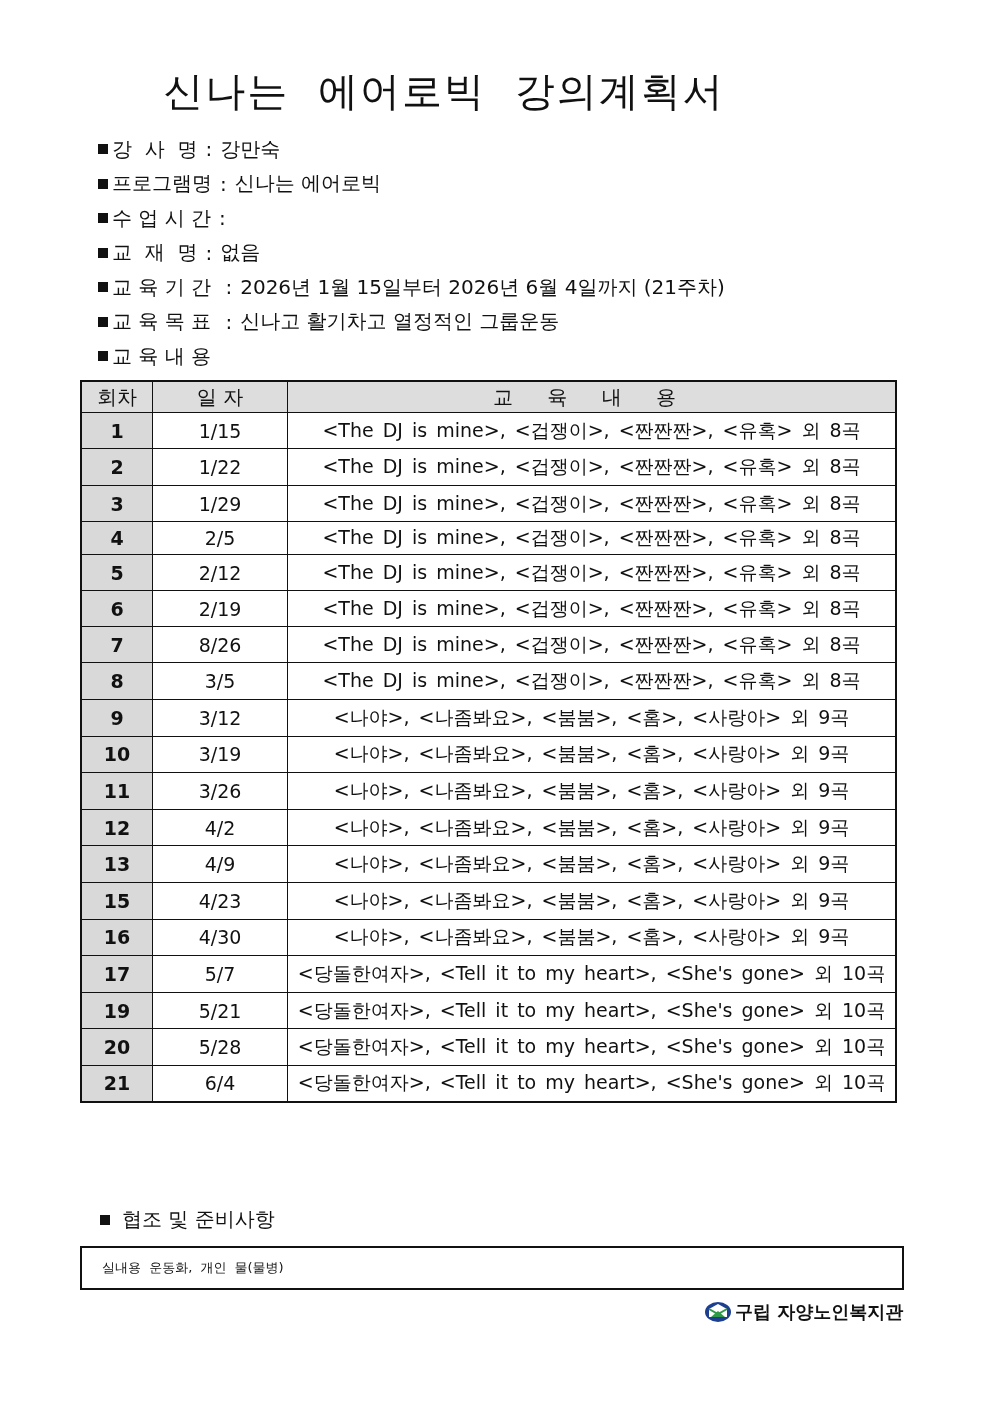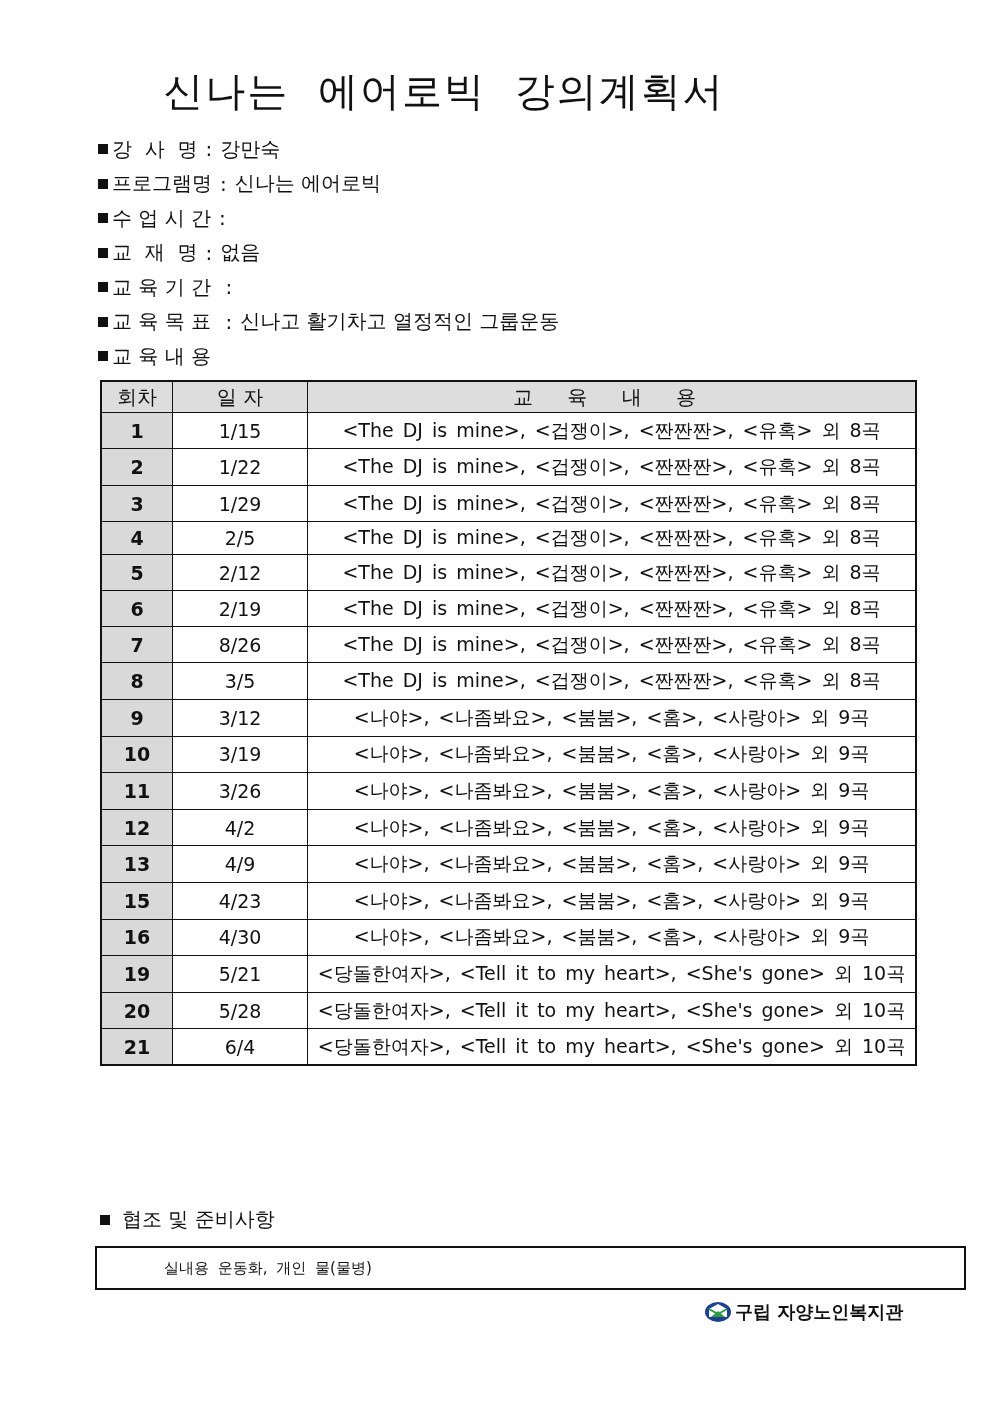--- a/index.html
+++ b/index.html
@@ -5,33 +5,33 @@
   html, body { margin:0; padding:0; background:#fff; }
   body { width:992px; height:1403px; position:relative; overflow:hidden;
          font-family:"DejaVu Sans","Liberation Sans",sans-serif; color:#111; }
   .title { position:absolute; left:0; width:888px; top:64px; text-align:center;
            font-size:40px; letter-spacing:2px; word-spacing:14px; font-weight:normal; }
   .info { position:absolute; left:98px; top:132px; }
   .info-row { height:34.5px; display:flex; align-items:center; font-size:20px; white-space:pre; }
   .bullet { display:inline-block; width:10px; height:10px; background:#111; margin-right:4px; }
   .lbl { display:inline-block; }
   .colon { margin:0 8px; }
-  table.plan { position:absolute; left:100px; top:380px; width:817px; border-collapse:collapse;
+  table.plan { position:absolute; left:80px; top:380px; width:817px; border-collapse:collapse;
                border:2px solid #111; font-size:19px; }
   table.plan td, table.plan th { border:1px solid #111; text-align:center; padding:0; font-weight:normal; }
   table.plan th { background:#ddd; height:30px; font-size:20px; }
   table.plan th.hc { letter-spacing:14px; }
   table.plan td.num { background:#d9d9d9; font-weight:bold; width:70px; }
   table.plan td.date { width:134px; }
   table.plan td.content { white-space:nowrap; word-spacing:3px; }
   table.plan tr.r { height:36.6px; }
   .sec2 { position:absolute; left:100px; top:1206px; font-size:20px; display:flex; align-items:center; }
   .sec2 .bullet { margin-right:12px; }
-  .prep-box { position:absolute; left:95px; top:1246px; width:820px; height:40px;
-              border:2px solid #111; font-size:15px; display:flex; align-items:center;padding-left:47px; }
+  .prep-box { position:absolute; left:80px; top:1246px; width:820px; height:40px;
+              border:2px solid #111; font-size:13px; display:flex; align-items:center; }
   .prep-box span { padding-left:20px; word-spacing:4px; }
   .logo { position:absolute; left:704px; top:1300px; display:flex; align-items:center;
           font-size:18px; font-weight:bold; }
   .logo svg { margin-right:1px; }
 </style>
 </head>
 <body>
 
 <div class="title">신나는 에어로빅 강의계획서</div>
 
@@ -42,21 +42,21 @@
   <div class="info-row">
     <span class="bullet"></span><span class="lbl">프로그램명</span><span class="colon">:</span><span>신나는 에어로빅</span>
   </div>
   <div class="info-row">
     <span class="bullet"></span><span class="lbl">수 업 시 간</span><span class="colon">:</span>
   </div>
   <div class="info-row">
     <span class="bullet"></span><span class="lbl">교  재  명</span><span class="colon">:</span><span>없음</span>
   </div>
   <div class="info-row">
-    <span class="bullet"></span><span class="lbl">교 육 기 간 </span><span class="colon">:</span>
+    <span class="bullet"></span><span class="lbl">교 육 기 간 </span><span class="colon">:</span><span>2026년 1월 15일부터 2026년 6월 4일까지 (21주차)</span>
   </div>
   <div class="info-row">
     <span class="bullet"></span><span class="lbl">교 육 목 표 </span><span class="colon">:</span><span>신나고 활기차고 열정적인 그룹운동</span>
   </div>
   <div class="info-row">
     <span class="bullet"></span><span class="lbl">교 육 내 용</span>
   </div>
 </div>
 
 <table class="plan">
@@ -137,20 +137,25 @@
         <td class="num">15</td>
         <td class="date">4/23</td>
         <td class="content">&lt;나야&gt;, &lt;나좀봐요&gt;, &lt;붐붐&gt;, &lt;홈&gt;, &lt;사랑아&gt; 외 9곡</td>
       </tr>
       <tr class="r">
         <td class="num">16</td>
         <td class="date">4/30</td>
         <td class="content">&lt;나야&gt;, &lt;나좀봐요&gt;, &lt;붐붐&gt;, &lt;홈&gt;, &lt;사랑아&gt; 외 9곡</td>
       </tr>
       <tr class="r">
+        <td class="num">17</td>
+        <td class="date">5/7</td>
+        <td class="content">&lt;당돌한여자&gt;, &lt;Tell it to my heart&gt;, &lt;She's gone&gt; 외 10곡</td>
+      </tr>
+      <tr class="r">
         <td class="num">19</td>
         <td class="date">5/21</td>
         <td class="content">&lt;당돌한여자&gt;, &lt;Tell it to my heart&gt;, &lt;She's gone&gt; 외 10곡</td>
       </tr>
       <tr class="r">
         <td class="num">20</td>
         <td class="date">5/28</td>
         <td class="content">&lt;당돌한여자&gt;, &lt;Tell it to my heart&gt;, &lt;She's gone&gt; 외 10곡</td>
       </tr>
       <tr class="r">

